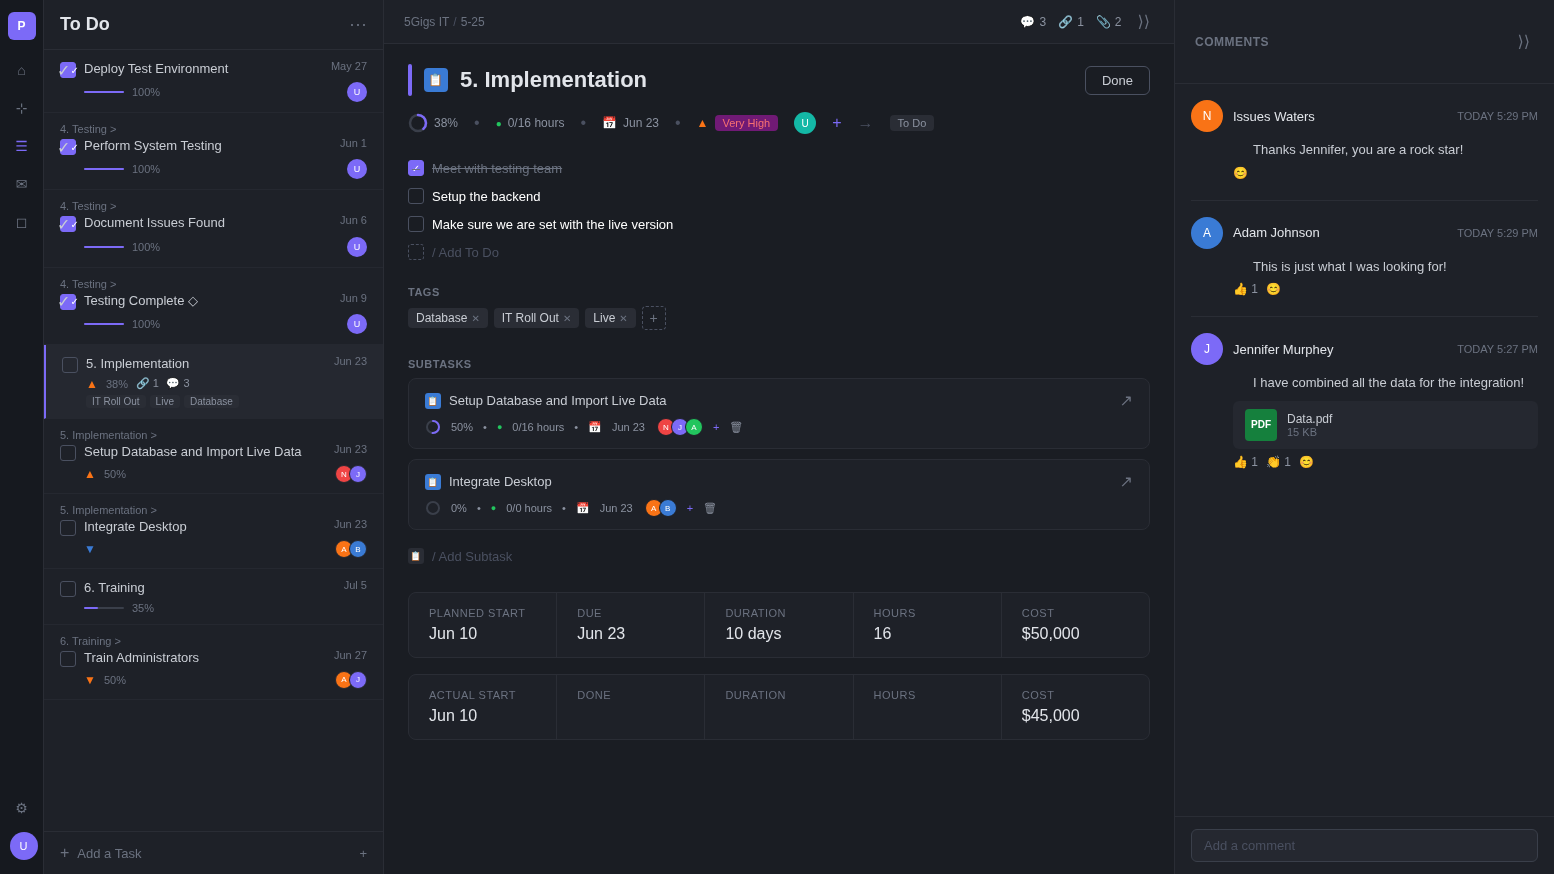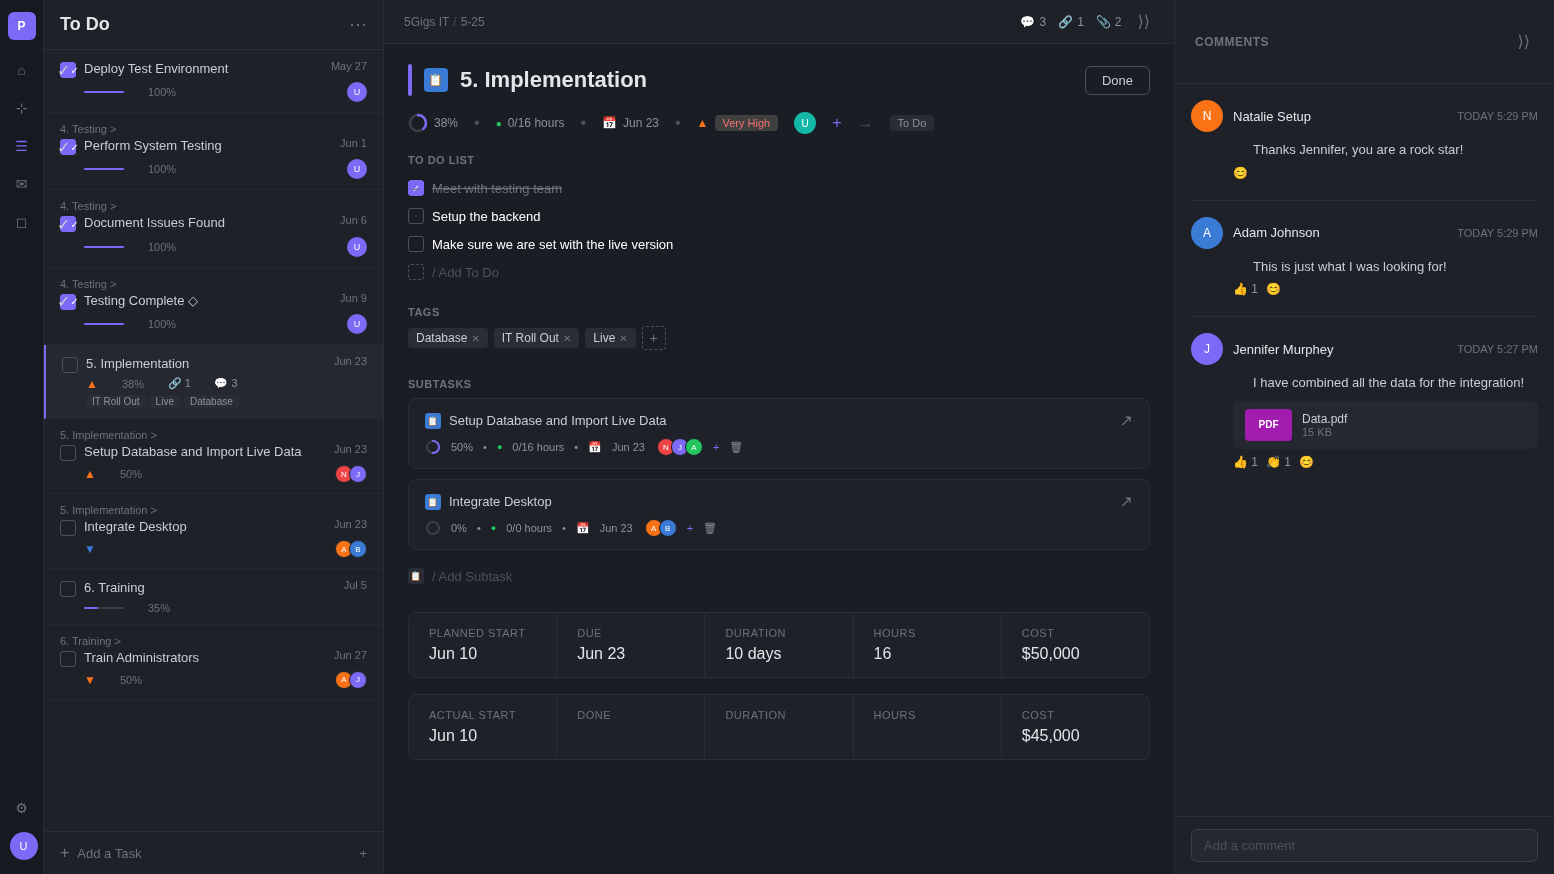--- a/index.html
+++ b/index.html
@@ -124,21 +124,21 @@
       line-height: 1.4;
     }
     .task-date {
       font-size: 11px;
       color: #6b7280;
       flex-shrink: 0;
     }
     .task-meta {
       display: flex;
       align-items: center;
-      gap: 24px;
+      gap: 8px;
       margin-top: 4px;
       padding-left: 24px;
     }
     .task-progress-bar {
       height: 2px;
       background: #3a3f4a;
       border-radius: 1px;
       width: 40px;
       position: relative;
     }
@@ -293,21 +293,21 @@
       gap: 6px;
       font-size: 12px;
       color: #8b92a0;
     }
     .badge {
       padding: 2px 8px;
       border-radius: 4px;
       font-size: 11px;
       font-weight: 500;
     }
-    .badge-high { background: #404040; color: #f87171; }
+    .badge-high { background: #701a75; color: #f87171; }
     .badge-todo { background: #2a2d35; color: #8b92a0; }
     .meta-sep { color: #4a5060; }
     .meta-add { color: #7c6af7; cursor: pointer; }
 
     
     .section-label {
       font-size: 11px;
       font-weight: 600;
       color: #6b7280;
       text-transform: uppercase;
@@ -575,23 +575,23 @@
       display: flex;
       align-items: center;
       gap: 10px;
       margin-left: 42px;
       margin-top: 8px;
       padding: 8px 12px;
       background: #252830;
       border-radius: 6px;
     }
     .attachment-icon {
-      width: 47px;
+      width: 32px;
       height: 32px;
-      background: #a21caf;
+      background: #15803d;
       border-radius: 4px;
       display: flex;
       align-items: center;
       justify-content: center;
       font-size: 10px;
       color: white;
       font-weight: bold;
     }
     .attachment-name {
       font-size: 12px;
@@ -894,21 +894,20 @@
       <span class="meta-add">+</span>
       <span class="meta-sep">→</span>
 
       <div class="meta-item">
         <span class="badge badge-todo">To Do</span>
       </div>
     </div>
 
 
     <div class="todo-section">
-      <div class="section-label">TO DO LIST</div>
 
       <div class="todo-item done-item">
         <div class="todo-item-check checked" style="background:#7c6af7;border-color:#7c6af7;color:white;font-size:10px;width:16px;height:16px;border-radius:3px;display:flex;align-items:center;justify-content:center;">✓</div>
         <span class="todo-strikethrough">Meet with testing team</span>
       </div>
       <div class="todo-item">
         <div class="todo-item-check" style="border:1px solid #4a5060;width:16px;height:16px;border-radius:3px;"></div>
         <span>Setup the backend</span>
       </div>
       <div class="todo-item">
@@ -1057,21 +1056,21 @@
     <span>COMMENTS</span>
     <button class="icon-btn">⟩⟩</button>
   </div>
 
   <div class="comments-list">
 
     <div class="comment-item">
       <div class="comment-header">
         <div class="comment-avatar av-orange">N</div>
         <div class="comment-meta">
-          <div class="comment-author">Natalie Setup</div>
+          <div class="comment-author">Issues Waters</div>
         </div>
         <span class="comment-time">TODAY 5:29 PM</span>
       </div>
       <div class="comment-text">Thanks Jennifer, you are a rock star!</div>
       <div class="comment-reactions">
         <span class="reaction">😊</span>
       </div>
     </div>
 
     <div class="divider-line"></div>

